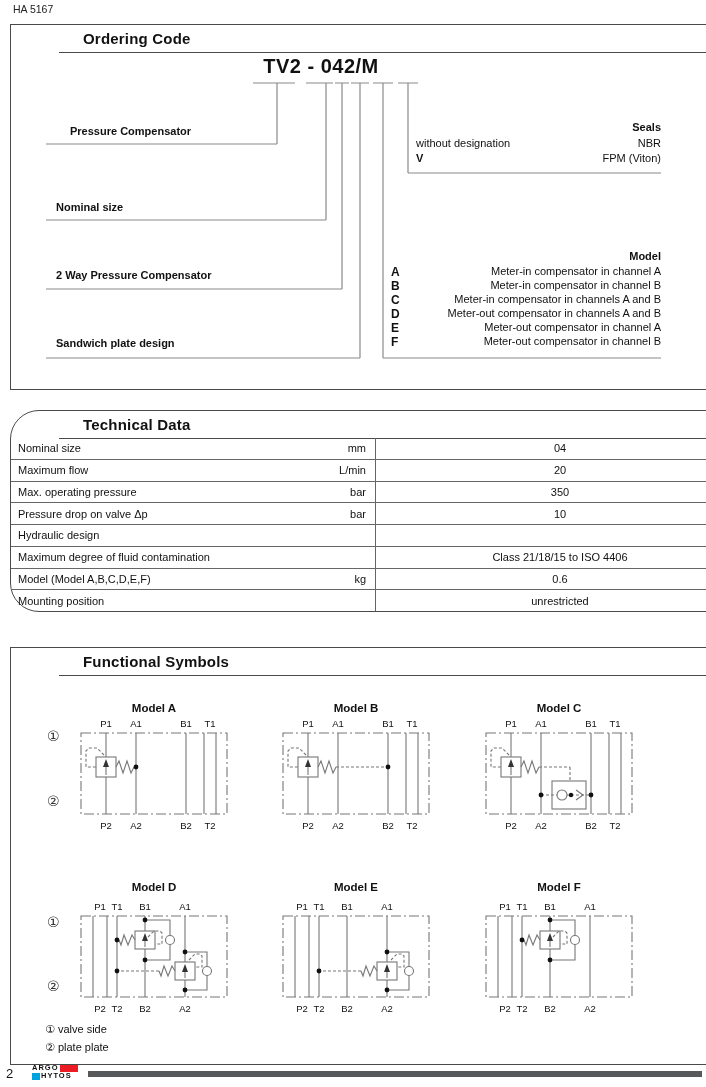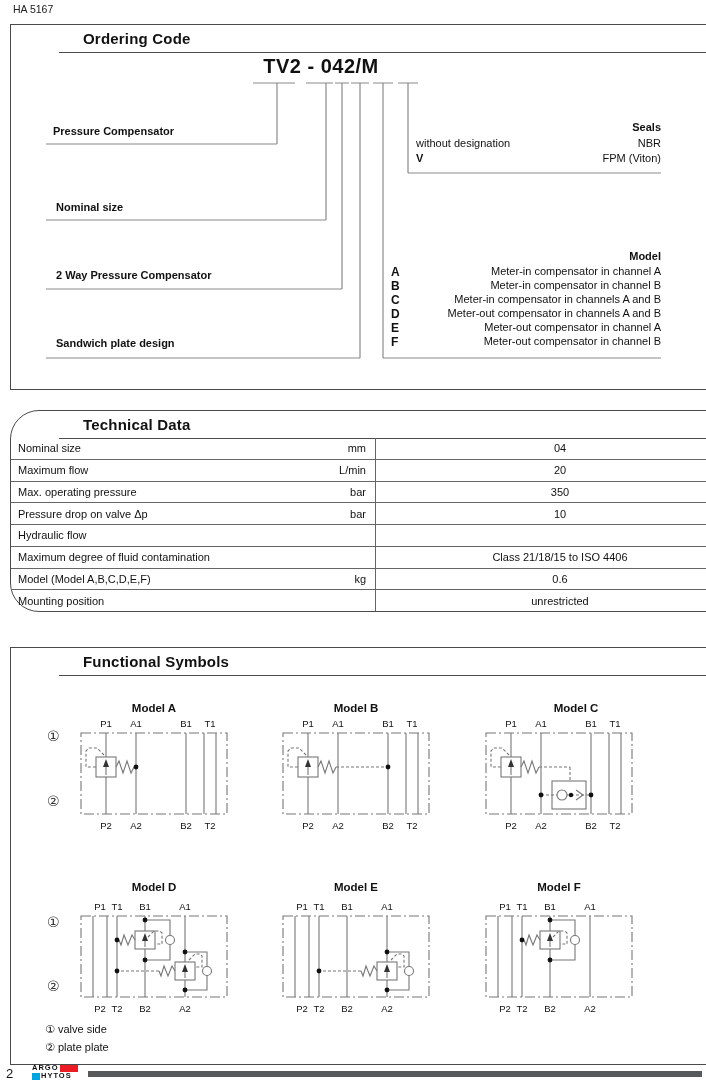--- a/index.html
+++ b/index.html
@@ -52,21 +52,21 @@
         <path d="M266,58 V119 M315,58 V195 M331,58 V264 M349,58 V333 M372,58 V333 M397,58 V148"></path>
 
         <path d="M35,119 H266 M35,195 H315 M35,264 H331 M35,333 H349"></path>
 
         <path d="M372,333 H650 M397,148 H650"></path>
       </g>
     </svg>
 
     <div class="abs code-text" style="left:230px;top:30px;width:160px;">TV2 - 042/M</div>
 
-    <div class="abs lbl" style="left:42px;top:100px;">Pressure Compensator</div>
+    <div class="abs lbl" style="left:59px;top:100px;">Pressure Compensator</div>
     <div class="abs lbl" style="left:45px;top:176px;">Nominal size</div>
     <div class="abs lbl" style="left:45px;top:244px;">2 Way Pressure Compensator</div>
     <div class="abs lbl" style="left:45px;top:312px;">Sandwich plate design</div>
 
     <div class="abs lbl rt" style="left:397px;top:96px;width:253px;">Seals</div>
     <div class="abs rrow" style="left:405px;top:112px;width:245px;">
       <span>without designation</span>
       <span>NBR</span>
     </div>
     <div class="abs rrow" style="left:405px;top:127px;width:245px;">
@@ -127,21 +127,21 @@
       </div>
       <div class="trow">
         <div class="tleft">
             <span>Pressure drop on valve Δp</span>
           <span class="tunit">bar</span>
           </div>
         <div class="tval">10</div>
       </div>
       <div class="trow">
         <div class="tleft">
-            <span>Hydraulic flow</span>
+            <span>Hydraulic design</span>
           <span class="tunit"></span>
           </div>
       </div>
       <div class="trow">
         <div class="tleft">
             <span>Maximum degree of fluid contamination</span>
           <span class="tunit"></span>
           </div>
         <div class="tval">Class 21/18/15 to ISO 4406</div>
       </div>
@@ -165,21 +165,21 @@
   <div class="section" style="top:647px;height:416px;">
     <div class="sec-title">Functional Symbols</div>
 
     <div class="abs cmark" style="left:36px;top:80px;">①</div>
     <div class="abs cmark" style="left:36px;top:145px;">②</div>
     <div class="abs cmark" style="left:36px;top:266px;">①</div>
     <div class="abs cmark" style="left:36px;top:330px;">②</div>
 
     <div class="abs mtitle" style="left:48px;top:37px;">Model A</div>
     <div class="abs mtitle" style="left:250px;top:37px;">Model B</div>
-    <div class="abs mtitle" style="left:470px;top:37px;">Model C</div>
+    <div class="abs mtitle" style="left:453px;top:37px;">Model C</div>
 
     <svg class="abs" style="left:48px;top:69px;" width="190" height="116" viewBox="0 0 190 116">
       <g font-size="9.5" fill="#111" text-anchor="middle">
         <text x="47" y="10">P1</text>
         <text x="77" y="10">A1</text>
         <text x="127" y="10">B1</text>
         <text x="151" y="10">T1</text>
         <text x="47" y="112">P2</text>
         <text x="77" y="112">A2</text>
         <text x="127" y="112">B2</text>

